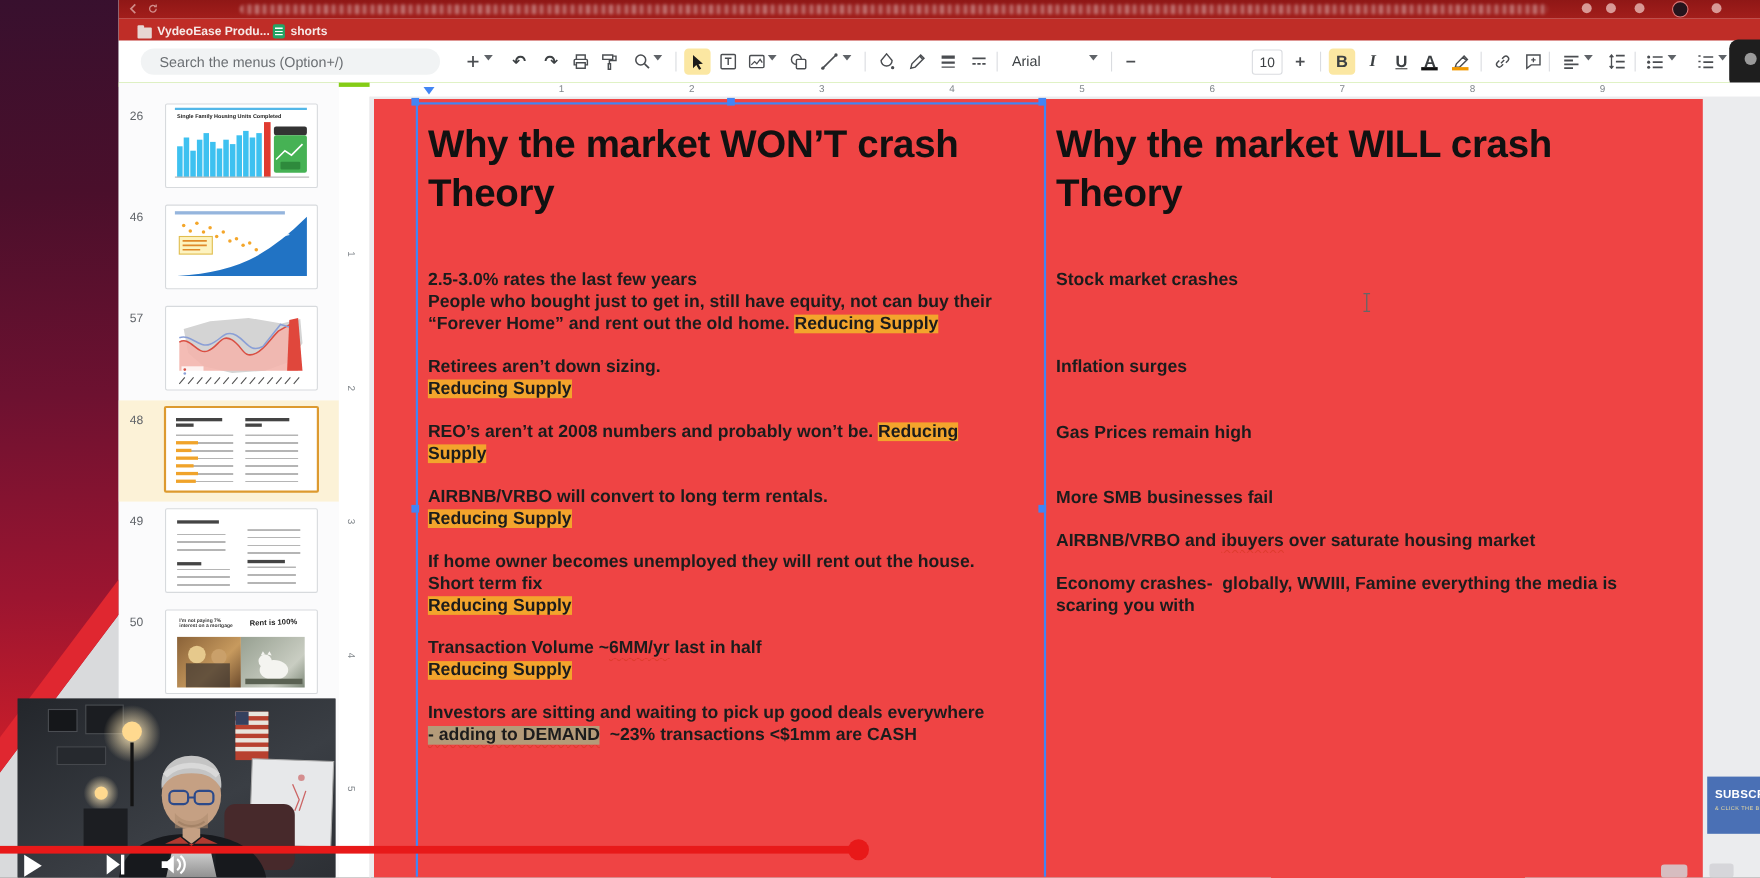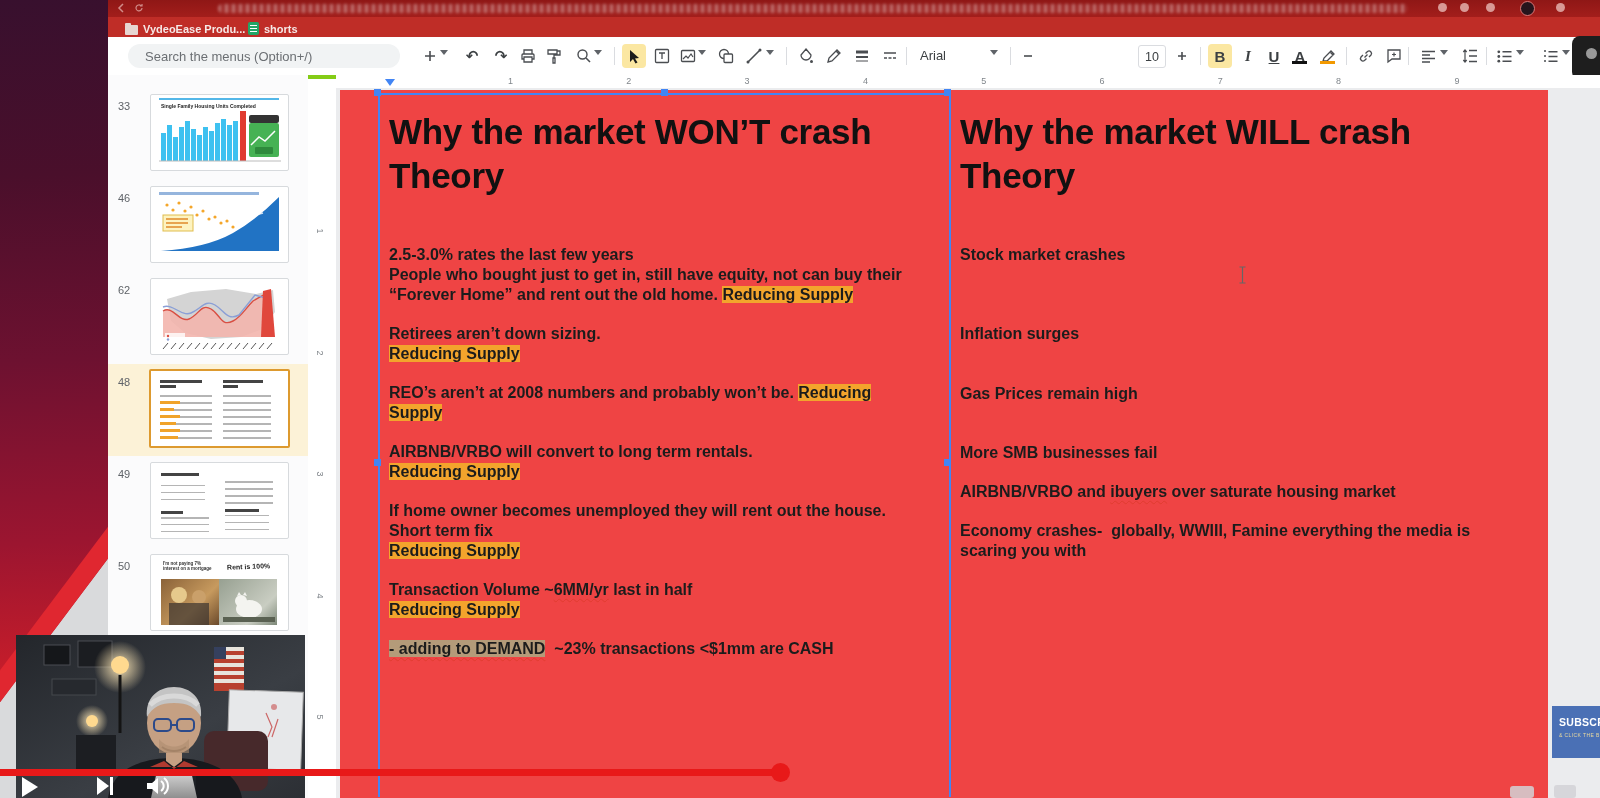--- a/index.html
+++ b/index.html
@@ -317,21 +317,21 @@
         <span class="vtick" style="top: 259.5px;">2</span>
         <span class="vtick" style="top: 381px;">3</span>
         <span class="vtick" style="top: 502.5px;">4</span>
         <span class="vtick" style="top: 624px;">5</span>
       </div>
   </div>
 
   <div class="abs" id="filmstrip">
 
     <div class="thumb-row" style="top:13px">
-      <span class="tnum">33</span>
+      <span class="tnum">26</span>
       <div class="tcard">
         <div class="tcap" style="left:10px;top:8px;font-size:5px;color:#222">Single Family Housing Units Completed</div>
         <svg width="137" height="75" viewBox="0 0 137 75">
           <path d="M8 4h120" stroke="#53b7e8" stroke-width="2"></path>
           <g fill="#3ec1f0">
             <rect x="10" y="38" width="5" height="28"></rect>
               <rect x="16" y="30" width="5" height="36"></rect>
               <rect x="22" y="42" width="5" height="24"></rect>
             <rect x="28" y="32" width="5" height="34"></rect>
               <rect x="34" y="26" width="5" height="40"></rect>
@@ -375,21 +375,21 @@
               <circle cx="82" cy="40" r="1.6"></circle>
           </g>
           <rect x="12" y="28" width="30" height="16" fill="#fdf3c0" stroke="#e0bd4e" stroke-width="1"></rect>
           <path d="M15 32h22M15 36h22M15 40h16" stroke="#e08a2a" stroke-width="1.5"></path>
           <path d="M98 30l14-4" stroke="#fff" stroke-width="1.5" opacity=".8"></path>
         </svg>
       </div>
     </div>
 
     <div class="thumb-row" style="top:197px">
-      <span class="tnum">62</span>
+      <span class="tnum">57</span>
       <div class="tcard">
         <svg width="137" height="75" viewBox="0 0 137 75">
           <path d="M16 20l24-7 35-3 30 5 17-4 2 22-12 17-22 8-30 2-26-6-14-12z" fill="#d4d4d4"></path>
           <path d="M12 32c10-6 16 12 26 8s12-16 22-10 10 18 22 12c8-4 12-12 20-20l14-8 4 44H12z" fill="#f3b5ad" opacity=".9"></path>
           <path d="M12 32c10-6 16 12 26 8s12-16 22-10 10 18 22 12c8-4 12-12 20-20l14-8" stroke="#d94f43" fill="none" stroke-width="1.4"></path>
           <path d="M12 28c10-4 18 10 28 6s14-14 24-8 12 16 24 10l16-20 14 4" stroke="#8a9fd6" fill="none" stroke-width="1.4"></path>
           <path d="M112 12l8-2 4 48-14 0z" fill="#e0473c"></path>
           <g stroke="#555" stroke-width="1">
             <path d="M12 70l5-6M20 70l5-6M28 70l5-6M36 70l5-6M44 70l5-6M52 70l5-6M60 70l5-6M68 70l5-6M76 70l5-6M84 70l5-6M92 70l5-6M100 70l5-6M108 70l5-6M116 70l5-6"></path>
           </g>
@@ -465,21 +465,22 @@
 </span><span class="hl-orange">Reducing Supply</span></div>
           <div class="para"><span>REO’s aren’t at 2008 numbers and probably won’t be. </span><span class="hl-orange">Reducing
 Supply</span></div>
           <div class="para"><span>AIRBNB/VRBO will convert to long term rentals.
 </span><span class="hl-orange">Reducing Supply</span></div>
           <div class="para"><span>If home owner becomes unemployed they will rent out the house.
 Short term fix
 </span><span class="hl-orange">Reducing Supply</span></div>
           <div class="para"><span>Transaction Volume ~</span><span class="sq">6MM/yr</span><span> last in half
 </span><span class="hl-orange">Reducing Supply</span></div>
-          <div class="para"><span class="hl-tan sq">- adding to DEMAND</span><span>  ~23% transactions &lt;$1mm are CASH</span></div>
+          <div class="para"><span>Investors are sitting and waiting to pick up good deals everywhere
+</span><span class="hl-tan sq">- adding to DEMAND</span><span>  ~23% transactions &lt;$1mm are CASH</span></div>
         </div>
       <div class="slide-body" id="col-right-body" style="left:620px;width:588px">
           <div class="para"><span>Stock market crashes</span></div>
           <div class="para"><span>Inflation surges</span></div>
           <div class="para"><span>Gas Prices remain high</span></div>
           <div class="para"><span>More SMB businesses fail</span></div>
           <div class="para"><span>AIRBNB/VRBO and </span><span class="sq">ibuyers</span><span> over saturate housing market</span></div>
           <div class="para"><span>Economy crashes-  globally, WWIII, Famine everything the media is
 scaring you with</span></div>
         </div>

